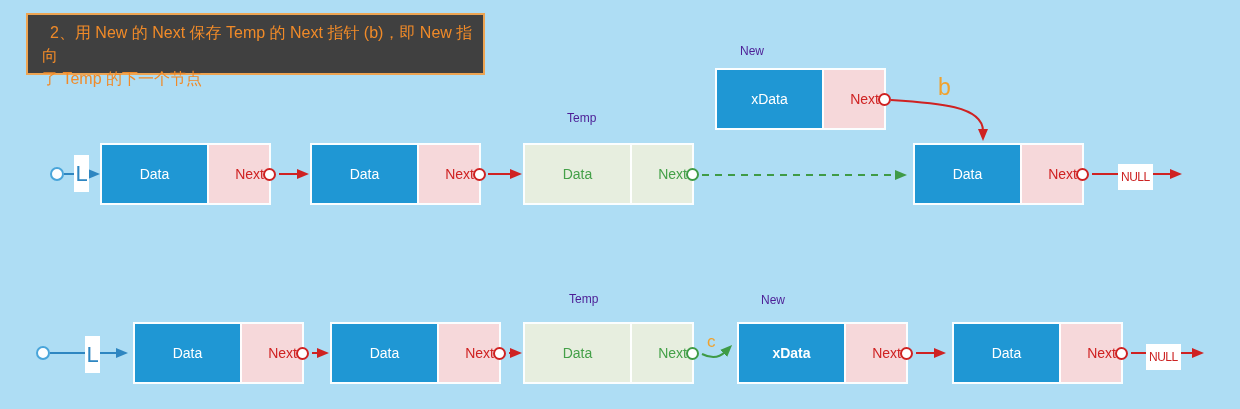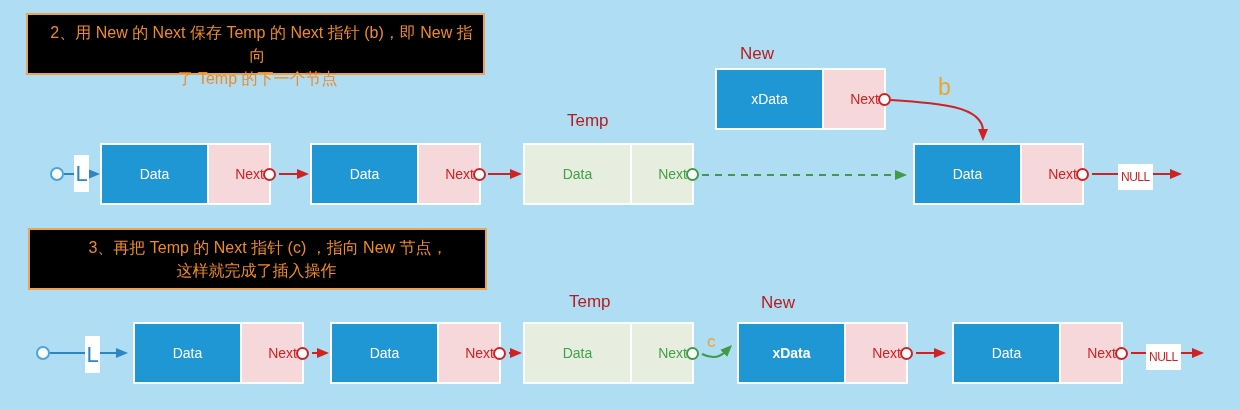--- a/index.html
+++ b/index.html
@@ -3,23 +3,23 @@
 <meta charset="utf-8">
 <style>
   html,body{margin:0;padding:0;background:#aeddf4;}
   .canvas{
     position:relative;width:1240px;height:409px;background:#aeddf4;overflow:hidden;
     font-family:"Liberation Sans",sans-serif;
   }
   
   .note{
     position:absolute;width:459px;height:62px;box-sizing:border-box;
-    background:#000000;border:2px solid #eda452;color:#f08a28;
+    background:#404040;border:2px solid #eda452;color:#f08a28;
     font-size:16px;line-height:23px;padding:6px 10px 5px 14px;
-    white-space:pre-line;z-index:4;text-align:center;
+    white-space:pre-line;z-index:4;
   }
   .note.n1{left:26px;top:13px;text-indent:8px;}
   .note.n2{left:28px;top:228px;padding-left:8px;text-indent:23px;}
   
   .node{
     position:absolute;display:flex;height:62px;box-sizing:border-box;
     border:2px solid rgba(255,255,255,.95);z-index:2;
   }
   .cell{display:flex;align-items:center;justify-content:center;font-size:14px;box-sizing:border-box;}
   .cell.data{width:105px;background:#1f97d4;color:#ffffff;}
@@ -33,39 +33,37 @@
   .port{
     position:absolute;right:-7px;top:50%;margin-top:-6.5px;width:13px;height:13px;
     border-radius:50%;background:#ffffff;border:2px solid #cf2222;box-sizing:border-box;z-index:7;
   }
   .node.temp .port{border-color:#3f9b46;}
   
   .head-label{
     position:absolute;width:15px;height:37px;background:#ffffff;color:#2e86c1;
     font-size:22px;line-height:37px;text-align:center;z-index:6;
   }
-  .hdr{position:absolute;color:#b91c1c;font-size:17px;z-index:6;}
+  .hdr{position:absolute;color:#4c1d95;font-size:12px;z-index:6;}
   .ptr{position:absolute;color:#f0a12d;z-index:6;}
   .ptr.b{left:938px;top:74px;font-size:23px;}
   .ptr.c{left:707px;top:332px;font-size:17px;}
   .null-label{
     position:absolute;background:#ffffff;color:#cc2222;font-size:12px;
     padding:6px 3px;z-index:6;letter-spacing:-0.5px;
   }
   svg.overlay{position:absolute;left:0;top:0;z-index:5;pointer-events:none;}
 </style>
 </head>
 <body>
 
 <div class="canvas">
 
   <div class="note n1">2、用 New 的 Next 保存 Temp 的 Next 指针 (b)，即 New 指向
 了 Temp 的下一个节点</div>
-  <div class="note n2">3、再把 Temp 的 Next 指针 (c) ，指向 New 节点，
-这样就完成了插入操作</div>
 
   <div class="head-label" style="left:74px;top:155px;">L</div>
 
   <div class="node" style="left:100px;top:143px;">
     <div class="cell data">Data</div>
     <div class="cell next">
       <span>Next</span>
       <span class="port"></span>
     </div>
   </div>

